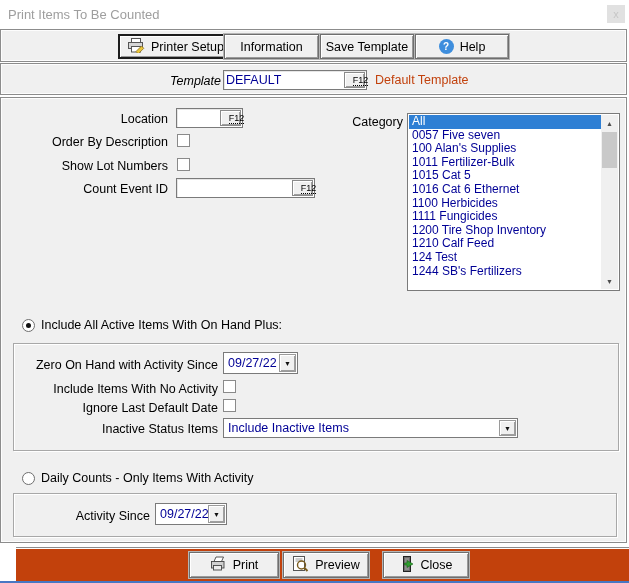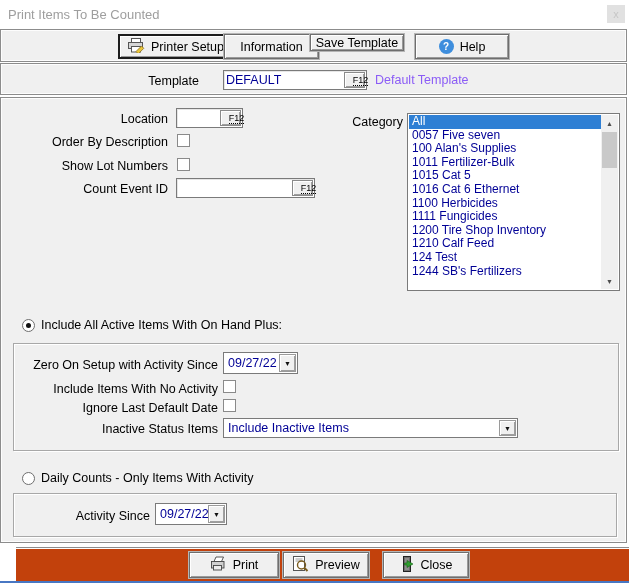--- a/index.html
+++ b/index.html
@@ -41,21 +41,21 @@
     display:flex;align-items:center;justify-content:center;font-size:7px;color:#111;}
   .groupbox{border:1px solid #a8a8a8;box-shadow:1px 1px 0 #ffffff, inset 1px 1px 0 #ffffff;box-sizing:border-box;}
   .listbox{background:#fff;border:1px solid #7a7a7a;box-sizing:border-box;overflow:hidden;}
   .list-items{position:absolute;left:1px;top:1px;right:18px;bottom:1px;overflow:hidden;}
   .list-items .row{height:13.6px;line-height:13.6px;padding-left:3px;font-size:12px;color:#000096;white-space:nowrap;}
   .list-items .row.selected{background:#2e7fd4;color:#ffffff;}
   .vscroll{position:absolute;top:1px;right:1px;bottom:1px;width:17px;background:#f0f0f0;}
   .sarrow{position:absolute;left:0;width:17px;height:16px;display:flex;align-items:center;justify-content:center;
     font-size:7px;color:#4d4d4d;background:#f0f0f0;}
   .sthumb{position:absolute;left:1px;width:15px;background:#c9c9c9;}
-  .blue-link{color:#8b5cf6;}
+  .blue-link{color:#c2410c;}
   .footer-accent{left:0;bottom:0;width:629px;height:2px;background:#4877c3;}
 </style>
 </head>
 <body>
 
 <div class="window">
 
   <div class="abs titlebar">
     <div class="abs title-text">Print Items To Be Counted</div>
     <div class="abs close-box">x</div>
@@ -67,31 +67,31 @@
         <rect x="3.5" y="0.5" width="9" height="4" fill="#ffffff" stroke="#555"></rect>
         <rect x="0.5" y="4.5" width="14" height="6" fill="#d6d6d6" stroke="#555"></rect>
         <rect x="3.5" y="8.5" width="9" height="5.5" fill="#ffffff" stroke="#555"></rect>
         <polygon points="8,13.5 13.5,8 15.8,10.3 10.3,15.8" fill="#e8c53a" stroke="#8a6d1e" stroke-width="0.8"></polygon>
       </svg></span>
       <span>Printer Setup</span>
     </div>
     <div class="abs btn3d" style="left:223px;top:4px;width:95px;height:25px;">
       <span>Information</span>
     </div>
-    <div class="abs btn3d" style="left:309px;top:4px;width:94px;height:17px;">
+    <div class="abs btn3d" style="left:319px;top:4px;width:94px;height:25px;">
       <span>Save Template</span>
     </div>
     <div class="abs btn3d" style="left:414px;top:4px;width:94px;height:25px;">
       <span style="width:15px;height:15px;border-radius:50%;background:#3e8edd;color:#fff;font-size:10px;font-weight:bold;display:flex;align-items:center;justify-content:center;">?</span>
       <span>Help</span>
     </div>
   </div>
 
   <div class="abs band" style="top:63px;height:32px;">
-    <div class="abs lbl" style="left:100px;top:10px;width:98px;">Template</div>
+    <div class="abs lbl" style="left:122px;top:10px;width:98px;font-style:italic;">Template</div>
     <div class="abs field" style="left:222px;top:6px;width:144px;height:20px;">
       <input value="DEFAULT" style="">
       <div class="f12btn">
           <span>F12</span>
         </div>
     </div>
     <div class="abs blue-link" style="left:374px;top:9px;">Default Template</div>
   </div>
 
   <div class="abs band" style="top:97px;height:446px;"></div>
@@ -140,21 +140,21 @@
       <div class="sthumb" style="top:17px;height:36px;"></div>
       <div class="sarrow" style="bottom:0;">▼</div>
     </div>
   </div>
 
   <div class="abs radio sel" style="left:22px;top:319px;"></div>
   <div class="abs" style="left:41px;top:318px;white-space:nowrap;">Include All Active Items With On Hand Plus:</div>
 
   <div class="abs groupbox" style="left:13px;top:343px;width:606px;height:108px;"></div>
 
-  <div class="abs lbl" style="left:28px;top:358px;width:190px;">Zero On Setup with Activity Since</div>
+  <div class="abs lbl" style="left:28px;top:358px;width:190px;">Zero On Hand with Activity Since</div>
   <div class="abs combo" style="left:223px;top:352px;width:75px;height:22px;">
     <div class="txt">09/27/22</div>
     <div class="arrowbtn">▼</div>
   </div>
 
   <div class="abs lbl" style="left:28px;top:382px;width:190px;">Include Items With No Activity</div>
   <div class="abs cb" style="left:223px;top:380px;"></div>
 
   <div class="abs lbl" style="left:28px;top:401px;width:190px;">Ignore Last Default Date</div>
   <div class="abs cb" style="left:223px;top:399px;"></div>

